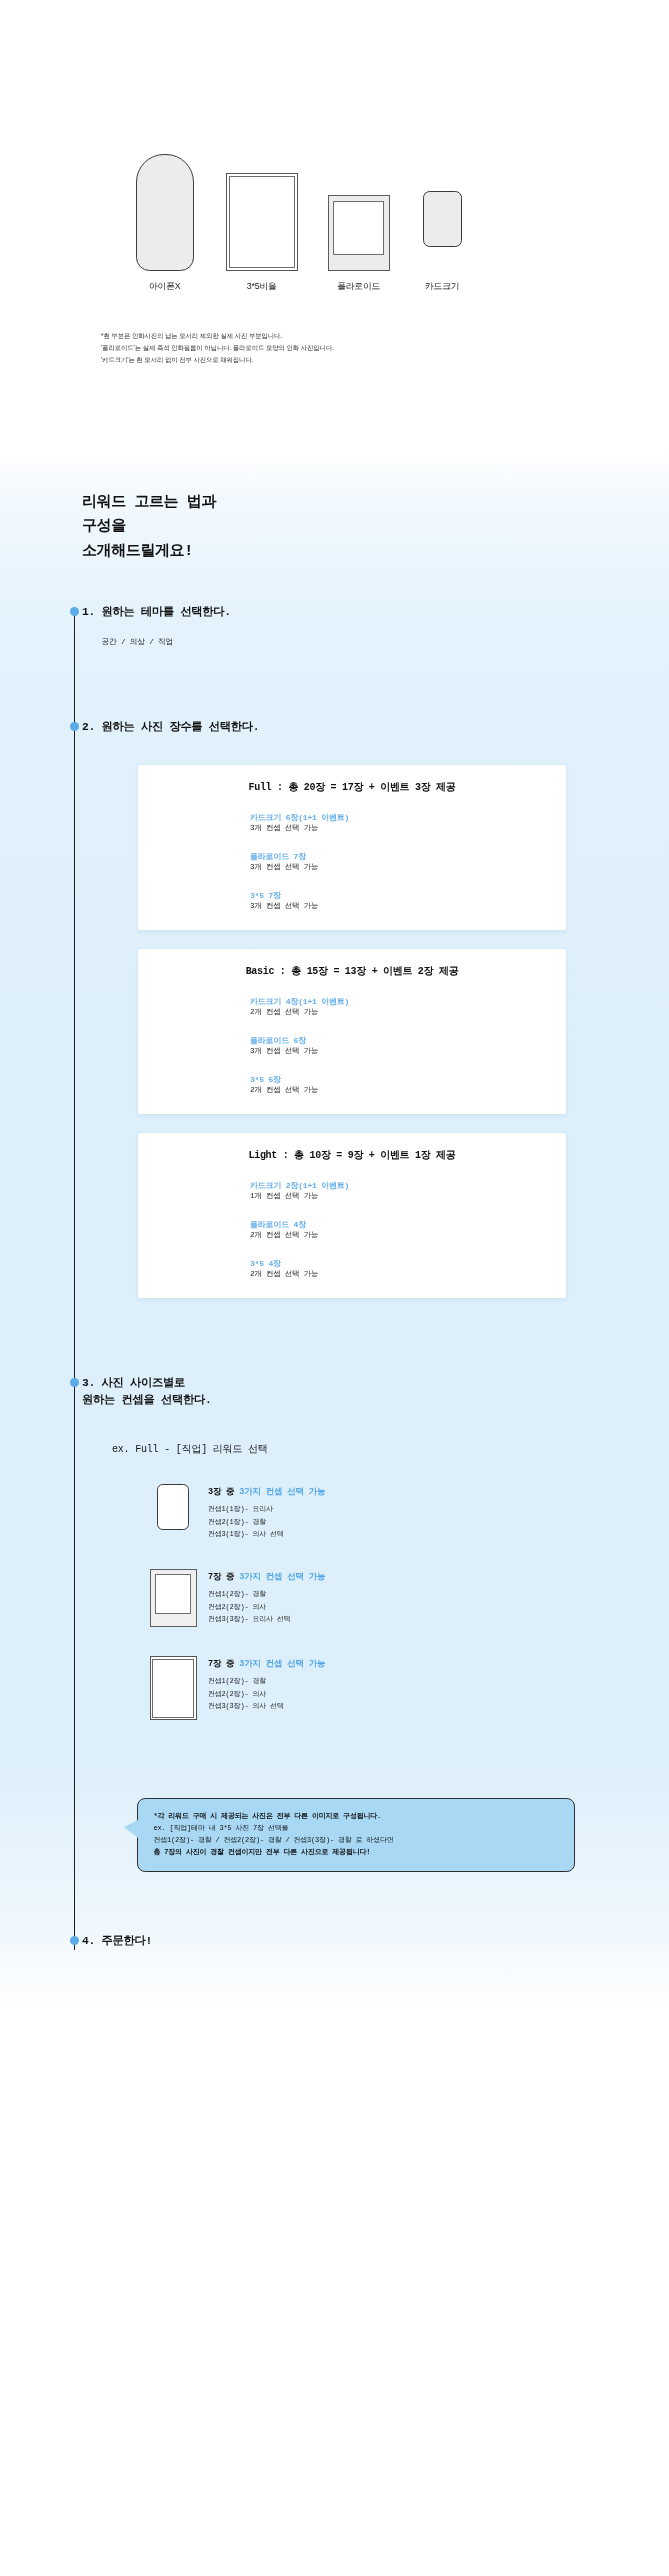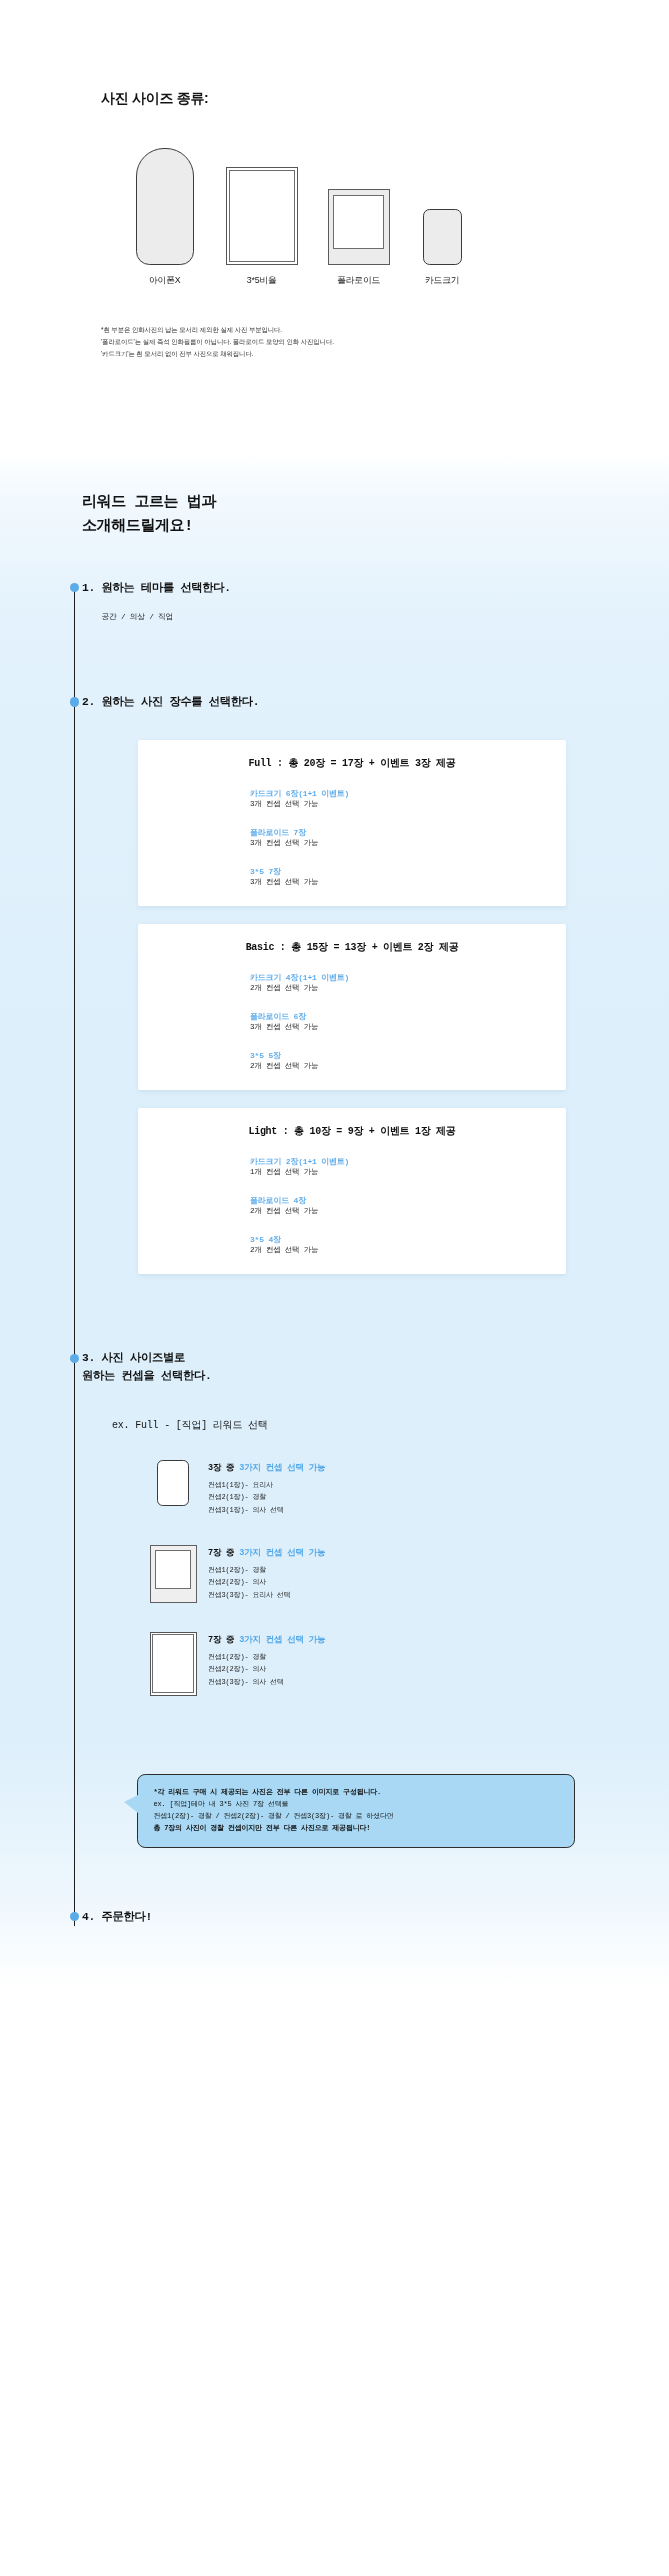--- a/index.html
+++ b/index.html
@@ -108,21 +108,21 @@
     width: 39px;
     height: 56px;
     background: #ececec;
     border: 0.7px solid #3b3b3b;
     border-radius: 6.7px;
   }
 
   .size-item.it-iphone  { width: 96px; }
   .size-item.it-35      { width: 99px; }
   .size-item.it-pol     { width: 96px; }
-  .size-item.it-card    { width: 72px; }
+  .size-item.it-card    { width: 72px; gap: 24px; }
 
   .sizes-note {
     margin-top: 37px;
     margin-left: 101px;
     font-size: 6.4px;
     line-height: 1.85;
     color: #1d1d1d;
     letter-spacing: -0.1px;
   }
 
@@ -362,21 +362,20 @@
   .final-step { margin-top: 61px; }
   .final-step .tl-heading { font-size: 11.3px; }
 </style>
 </head>
 <body>
 
 <div class="page">
 
   <section class="sizes-section">
 
-    <div class="sizes-title">사진 사이즈 종류:</div>
 
     <div class="size-row">
 
       <div class="size-item it-iphone">
         <div class="frame-wrap">
           <div class="shape-iphone"></div>
         </div>
         <div class="size-label">아이폰X</div>
       </div>
 
@@ -412,20 +411,21 @@
       <div>'폴라로이드'는 실제 즉석 인화필름이 아닙니다. 폴라로이드 모양의 인화 사진입니다.</div>
       <div>'카드크기'는 흰 모서리 없이 전부 사진으로 채워집니다.</div>
     </div>
 
   </section>
 
   <section class="guide-section">
 
     <div class="guide-heading">
       <div>리워드 고르는 법과</div>
+      <div>구성을</div>
       <div>소개해드릴게요!</div>
     </div>
 
     <div class="timeline">
       <div class="tl-line"></div>
 
       <div class="tl-step">
         <div class="tl-dot"></div>
         <div class="tl-heading">1. 원하는 테마를 선택한다.</div>
         <div class="tl-sub">공간 / 의상 / 직업</div>

